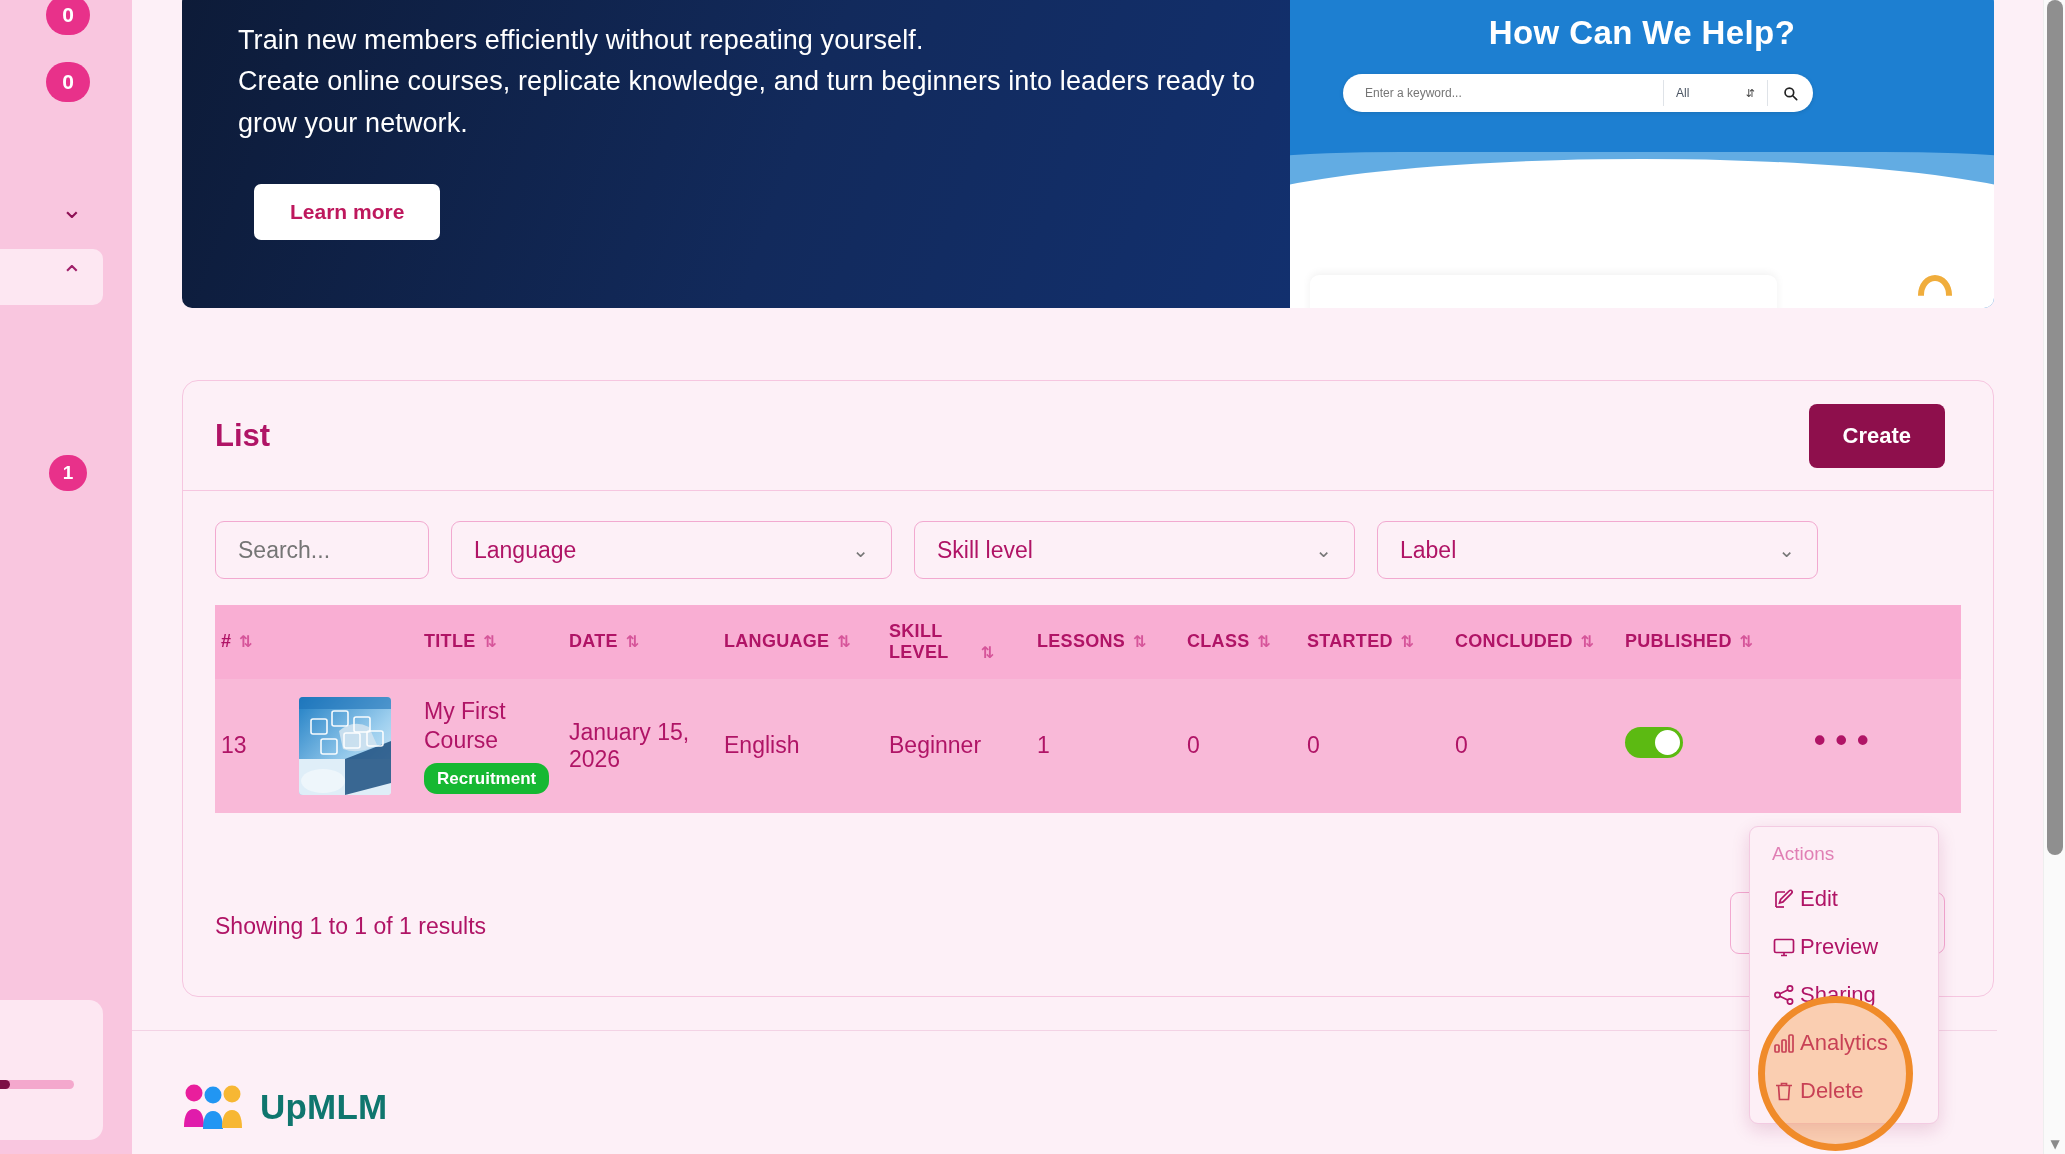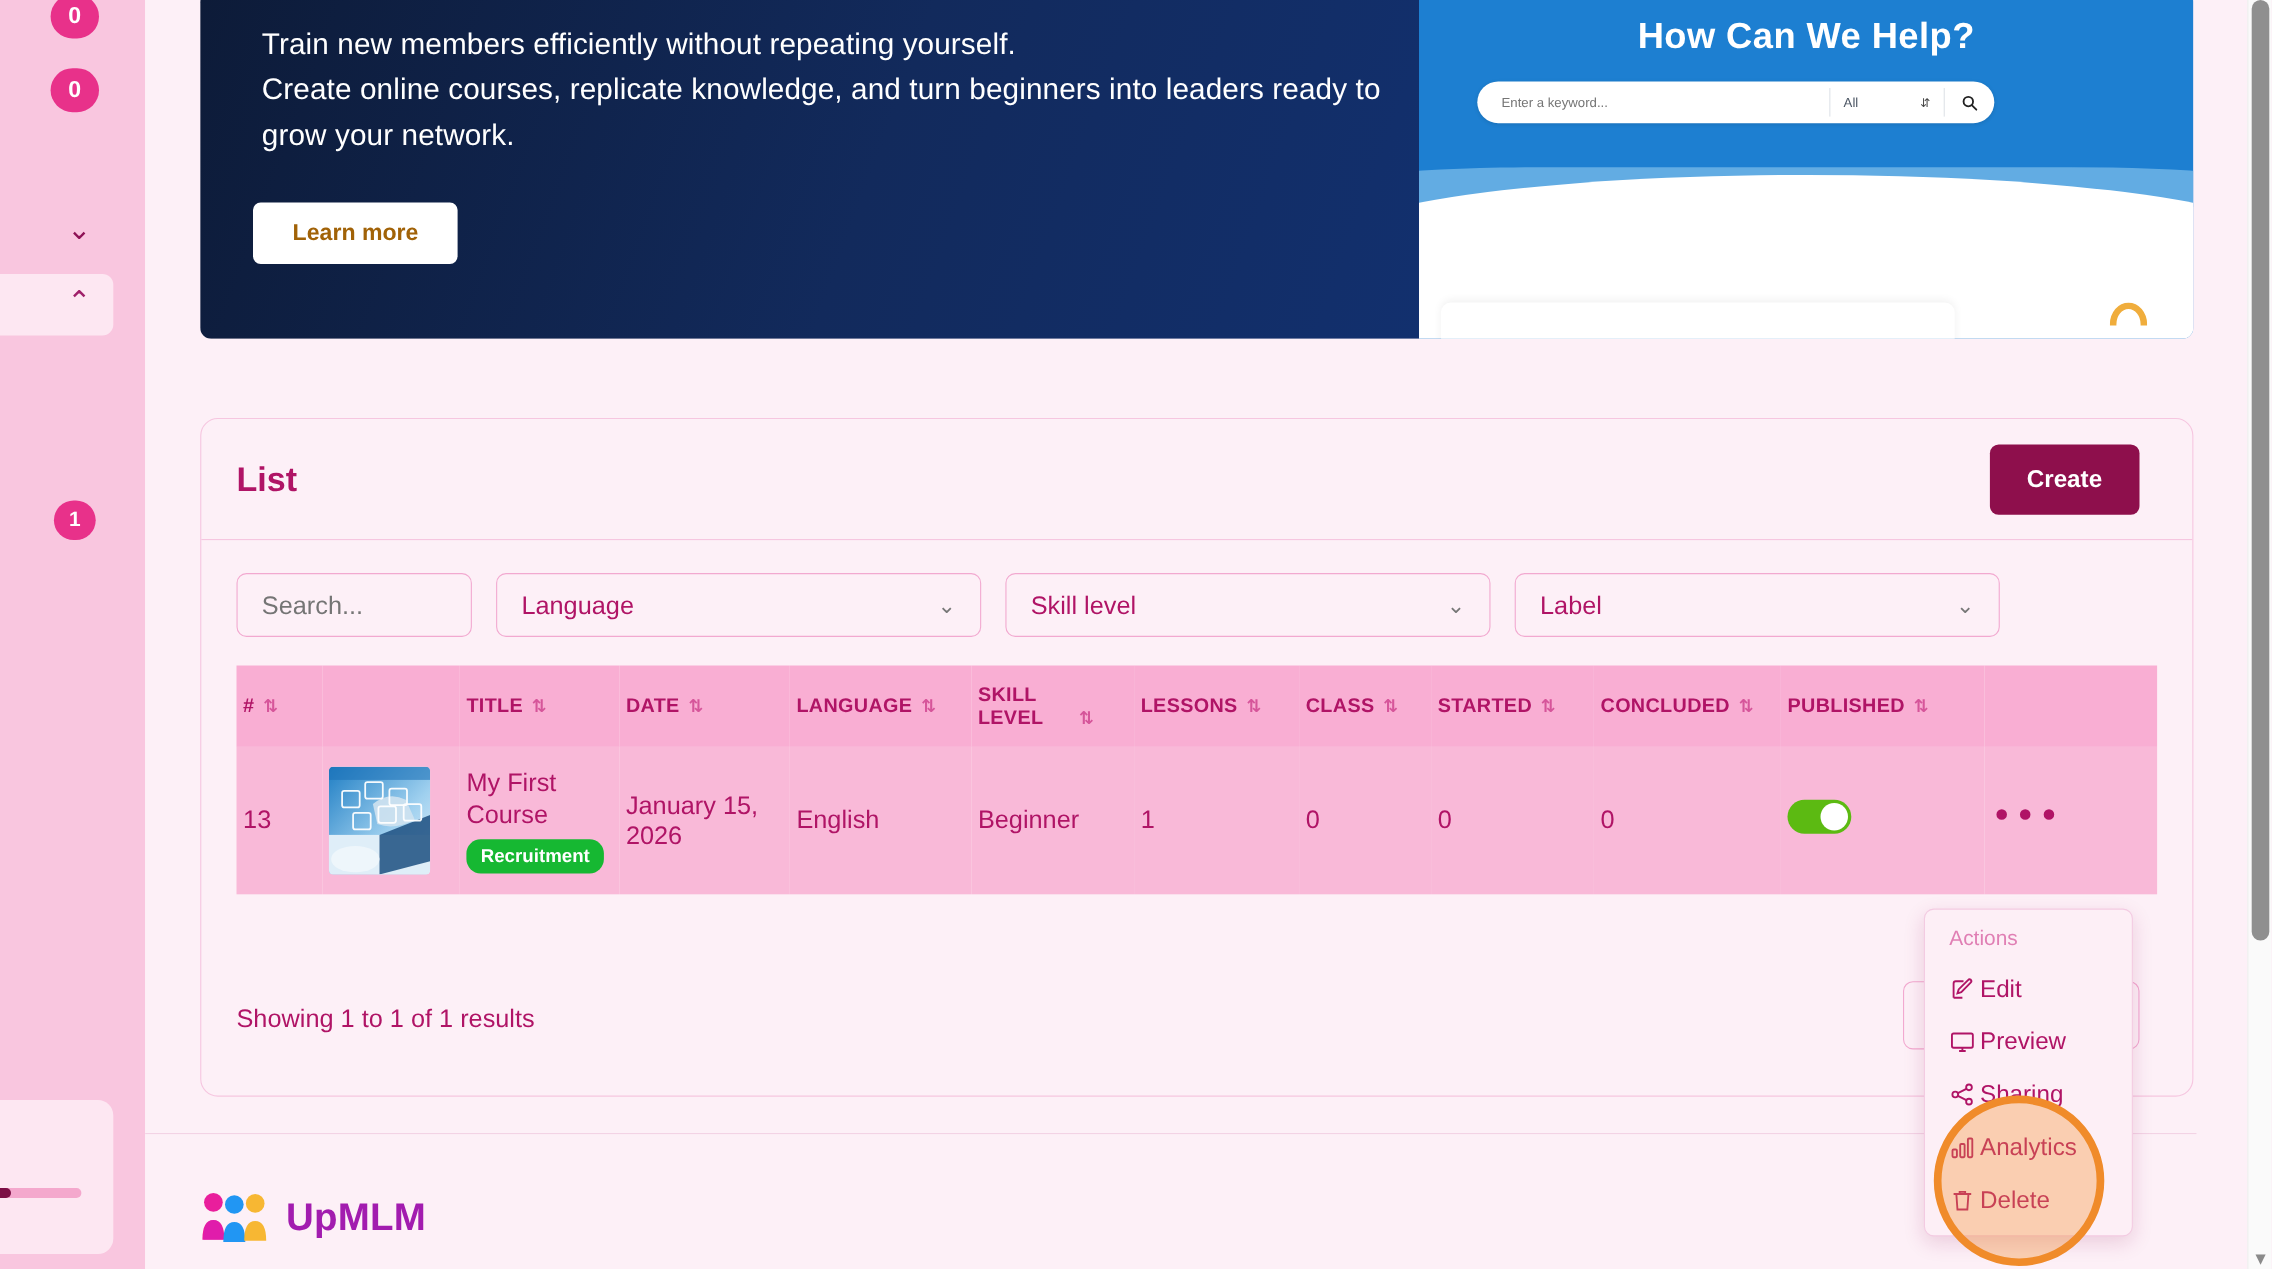--- a/index.html
+++ b/index.html
@@ -64,22 +64,22 @@
   .banner-left {
     width: 1108px; height: 100%;
     background: linear-gradient(110deg, #0d1b38 0%, #122a5c 55%, #12306e 100%);
     padding: 28px 0 0 56px; position: relative;
   }
   .banner-text {
     color: #ffffff; font-size: 27px; line-height: 1.53; font-weight: 400;
     max-width: 1040px; letter-spacing: .1px;
   }
   .learn-more {
-    position: absolute; left: 48px; top: 192px;
-    background: #ffffff; color: #a16207; border: none; border-radius: 7px;
+    position: absolute; left: 72px; top: 192px;
+    background: #ffffff; color: #be185d; border: none; border-radius: 7px;
     font-size: 21px; font-weight: 700; padding: 16px 36px; cursor: pointer;
     font-family: "Liberation Sans", sans-serif;
   }
   .banner-right {
     flex: 1; position: relative; background: #1d7fd1; overflow: hidden;
   }
   .br-wave {
     position: absolute; left: -12%; top: 167px; width: 124%; height: 340px;
     background: #ffffff; border-radius: 50% 50% 0 0 / 62px 62px;
   }
@@ -217,21 +217,21 @@
     position: absolute; left: 1758px; top: 996px; width: 155px; height: 155px;
     border: 7px solid #f08b2a; border-radius: 50%;
     background: rgba(243,146,55,.36); z-index: 60; pointer-events: none;
   }
 
   
   .footer {
     position: absolute; left: 50px; top: 1060px; width: 1812px; height: 94px;
     display: flex; align-items: center; gap: 16px;
   }
-  .footer .brand { color: #a21caf; font-size: 35px; font-weight: 700; letter-spacing: .2px; }
+  .footer .brand { color: #0f766e; font-size: 35px; font-weight: 700; letter-spacing: .2px; }
   .divider {
     position: absolute; left: 132px; top: 1030px; width: 1865px; height: 1px;
     background: #f3d3e5;
   }
 
   
   .vscroll {
     position: absolute; right: 0; top: 0; width: 22px; height: 1154px;
     background: #fafafa; border-left: 1px solid #eee;
   }

